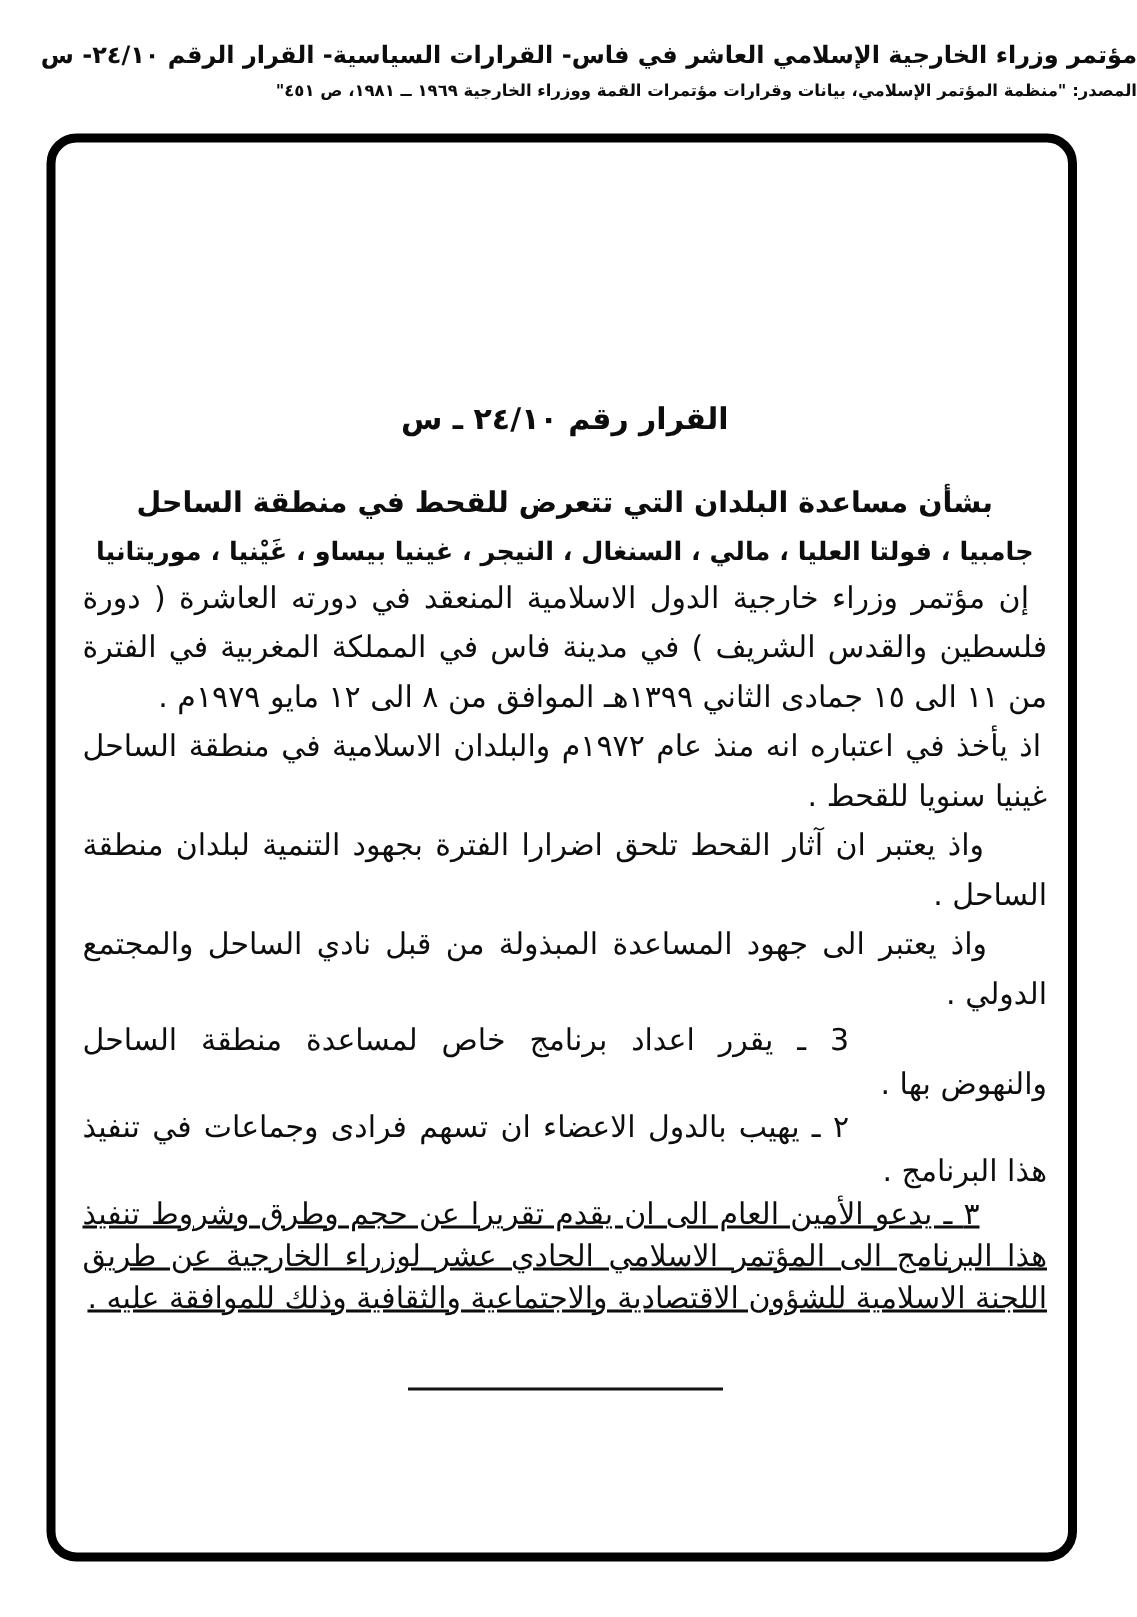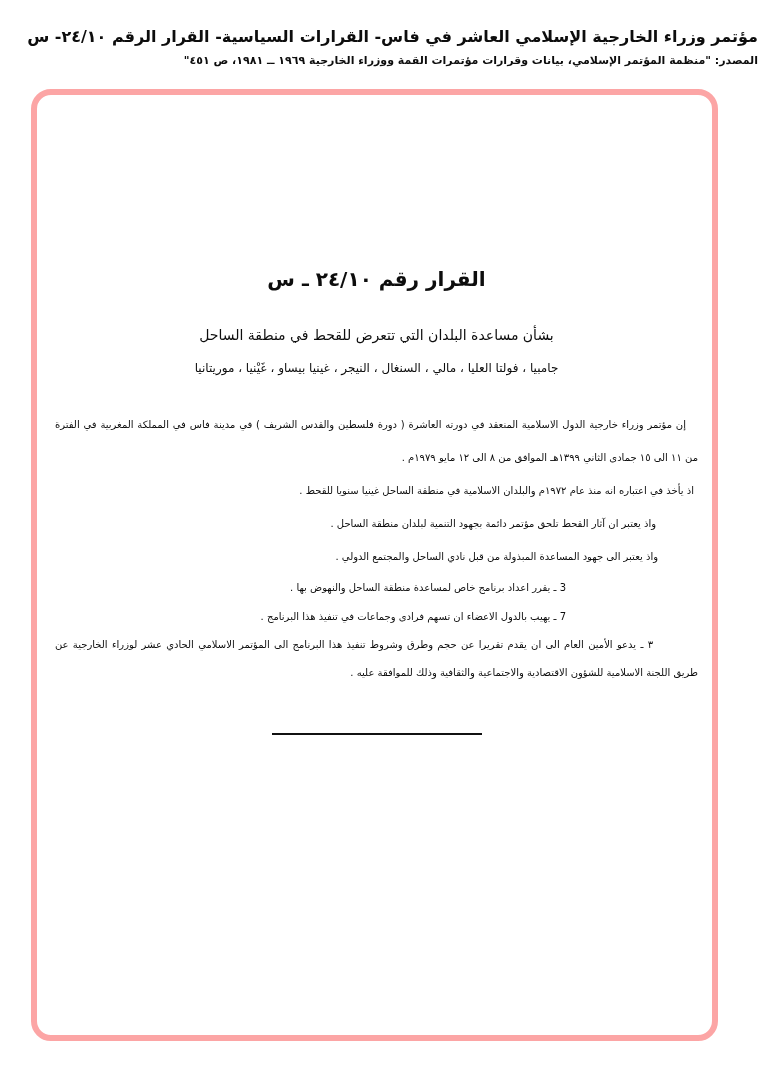--- a/index.html
+++ b/index.html
@@ -33,62 +33,61 @@
     font-weight: bold;
     margin-top: 5px;
     line-height: 15px;
   }
   .frame {
     position: absolute;
     left: 31px;
     top: 89px;
     width: 687px;
     height: 952px;
-    border: 6px solid #fca5a5;
+    border: 6px solid #000000;
     border-radius: 20px;
     overflow: hidden;
     background: #ffffff;
   }
   .content {
     padding: 170px 14px 0 18px;
   }
   .title-block { text-align: center; }
   .res-no {
     font-size: 20px;
     font-weight: bold;
     line-height: 28px;
   }
   .res-subject {
-    font-size: 14px;
-    font-weight: normal;
+    font-size: 19px;
+    font-weight: bold;
     margin-top: 28px;
     line-height: 28px;
   }
   .res-countries {
-    font-size: 12px;
-    font-weight: normal;
+    font-size: 17px;
+    font-weight: bold;
     margin-top: 5px;
     line-height: 28px;
   }
   .body {
-    margin-top: 26px;
-    font-size: 10px;
+    font-size: 20px;
     text-align: justify;
     text-justify: inter-word;
   }
   .body p {
     margin: 0;
     line-height: 33px;
   }
   .ind-xs  { text-indent: 12px; }
   .ind-0   { text-indent: 4px;  }
   .ind-md  { text-indent: 42px; }
   .ind-lg  { text-indent: 40px; }
   .item    { line-height: 29px !important; text-indent: 132px; }
-  .item-last { line-height: 28px !important; text-indent: 45px; }
+  .item-last { line-height: 28px !important; text-indent: 45px; text-decoration: underline; }
   .footer-divider {
     width: 210px;
     margin: 46px auto 0 auto;
     border: 0;
     border-top: 2px solid #111111;
     height: 0;
   }
 </style>
 </head>
 <body>
@@ -105,24 +104,24 @@
 
       <div class="title-block">
         <div class="res-no">القرار رقم ٢٤/١٠ ـ س</div>
         <div class="res-subject">بشأن مساعدة البلدان التي تتعرض للقحط في منطقة الساحل</div>
         <div class="res-countries">جامبيا ، فولتا العليا ، مالي ، السنغال ، النيجر ، غينيا بيساو ، غَيْنيا ، موريتانيا</div>
       </div>
 
       <div class="body">
         <p class="ind-xs">إن مؤتمر وزراء خارجية الدول الاسلامية المنعقد في دورته العاشرة ( دورة فلسطين والقدس الشريف ) في مدينة فاس في المملكة المغربية في الفترة من ١١ الى ١٥ جمادى الثاني ١٣٩٩هـ الموافق من ٨ الى ١٢ مايو ١٩٧٩م .</p>
         <p class="ind-0">اذ يأخذ في اعتباره انه منذ عام ١٩٧٢م والبلدان الاسلامية في منطقة الساحل غينيا سنويا للقحط .</p>
-        <p class="ind-md">واذ يعتبر ان آثار القحط تلحق مؤتمر دائمة بجهود التنمية لبلدان منطقة الساحل .</p>
+        <p class="ind-md">واذ يعتبر ان آثار القحط تلحق اضرارا الفترة بجهود التنمية لبلدان منطقة الساحل .</p>
         <p class="ind-lg">واذ يعتبر الى جهود المساعدة المبذولة من قبل نادي الساحل والمجتمع الدولي .</p>
         <p class="item">3 ـ يقرر اعداد برنامج خاص لمساعدة منطقة الساحل والنهوض بها .</p>
-        <p class="item">7 ـ يهيب بالدول الاعضاء ان تسهم فرادى وجماعات في تنفيذ هذا البرنامج .</p>
+        <p class="item">٢ ـ يهيب بالدول الاعضاء ان تسهم فرادى وجماعات في تنفيذ هذا البرنامج .</p>
         <p class="item-last">٣ ـ يدعو الأمين العام الى ان يقدم تقريرا عن حجم وطرق وشروط تنفيذ هذا البرنامج الى المؤتمر الاسلامي الحادي عشر لوزراء الخارجية عن طريق اللجنة الاسلامية للشؤون الاقتصادية والاجتماعية والثقافية وذلك للموافقة عليه .</p>
       </div>
 
       <hr class="footer-divider">
 
     </div>
   </div>
 
 </div>
 

